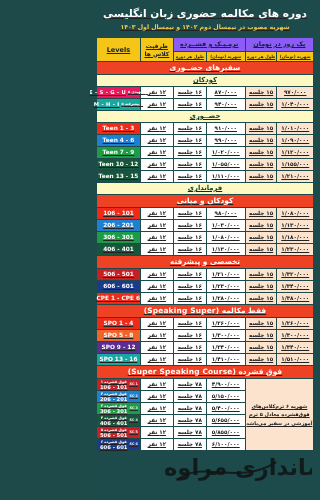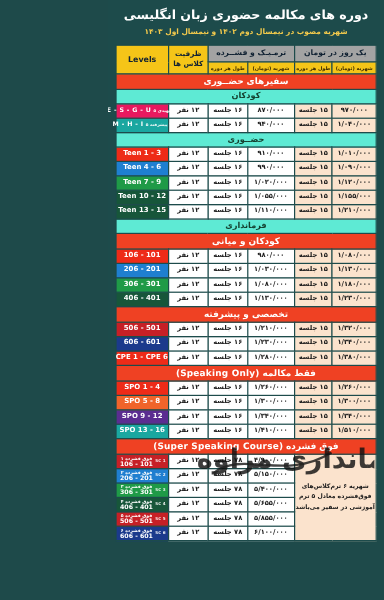--- a/index.html
+++ b/index.html
@@ -4,24 +4,25 @@
 <style>
   html,body{margin:0;padding:0;}
   body{
     width:230px;height:500px;overflow:hidden;
     background:#1e4a4a;
     font-family:"DejaVu Sans","Liberation Sans",sans-serif;
     color:#222;
     -webkit-font-smoothing:antialiased;
   }
   #page{
-    width:230px;height:415px;position:relative;
+    width:230px;height:500px;position:relative;
     background:#1d4b4b;
     box-sizing:border-box;
     padding:0 6px;
+    text-decoration:underline;
   }
 
   
   .title-block{padding:7px 0 6px;text-align:center;}
   .title-main{
     color:#ffffff;font-size:10.5px;font-weight:bold;letter-spacing:.2px;
     line-height:13px;
   }
   .title-sub{
     color:#f2c94c;font-size:6.2px;font-weight:bold;margin-top:3px;line-height:8px;
@@ -33,41 +34,41 @@
   }
   table.grid td,table.grid th{
     border:1px solid #1d4b4b;
     padding:0;
     text-align:center;
     vertical-align:middle;
   }
 
   
   .hdr{
-    background:#a3a3a3;color:#123;
+    background:#8b5cf6;color:#123;
     font-size:6.4px;font-weight:bold;height:13px;line-height:13px;
   }
   .hdr-sub{
     background:#f5c518;color:#3a2a00;
     font-size:4.2px;font-weight:bold;height:9px;line-height:9px;
   }
   .hdr-levels{
     background:#f5c518;color:#123;font-size:6.6px;font-weight:bold;
   }
   .hdr-cap{
     background:#f5c518;color:#123;font-size:6px;font-weight:bold;line-height:7.5px;
   }
 
   
   .band{
     background:#ef4123;color:#fff;font-weight:bold;
     font-size:7.4px;height:12px;line-height:12px;letter-spacing:.2px;
   }
   .band-sub{
-    background:#5eead4;color:#14402f;font-weight:bold;
+    background:#fef9c3;color:#14402f;font-weight:bold;
     font-size:6.8px;height:11px;line-height:11px;
   }
 
   
   .c-price{
     background:#fbe3cd;color:#1a1a1a;font-size:5.6px;font-weight:bold;
     height:11px;line-height:11px;
   }
   .c-sess{
     background:#fbe3cd;color:#1a1a1a;font-size:5.6px;font-weight:bold;
@@ -285,21 +286,21 @@
         </tr>
         <tr>
           <td class="c-price">۱/۳۸۰/۰۰۰</td>
           <td class="c-sess">۱۵ جلسه</td>
           <td class="c-white">۱/۲۸۰/۰۰۰</td>
           <td class="c-white">۱۶ جلسه</td>
           <td class="c-cap">۱۲ نفر</td>
           <td class="c-lvl" style="background: rgb(238, 43, 24);">CPE 1 - CPE 6</td>
         </tr>
         <tr>
-          <td colspan="6" class="band">فقط مکالمه (Speaking Only)</td>
+          <td colspan="6" class="band">فقط مکالمه (Speaking Super)</td>
         </tr>
         <tr>
           <td class="c-price">۱/۲۶۰/۰۰۰</td>
           <td class="c-sess">۱۵ جلسه</td>
           <td class="c-white">۱/۲۶۰/۰۰۰</td>
           <td class="c-white">۱۶ جلسه</td>
           <td class="c-cap">۱۲ نفر</td>
           <td class="c-lvl" style="background: rgb(238, 43, 24);">SPO 1 - 4</td>
         </tr>
         <tr>

